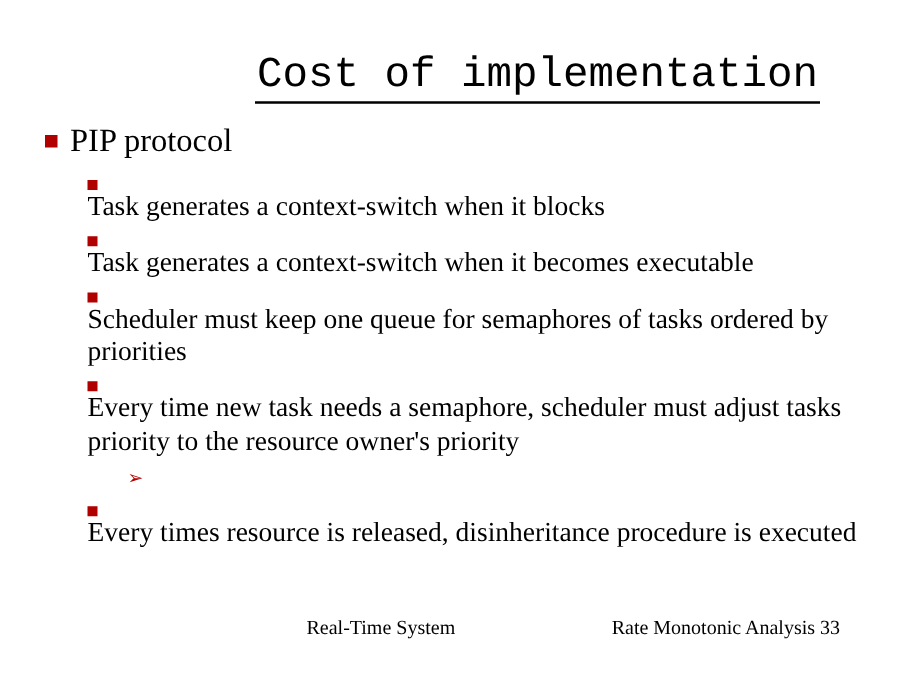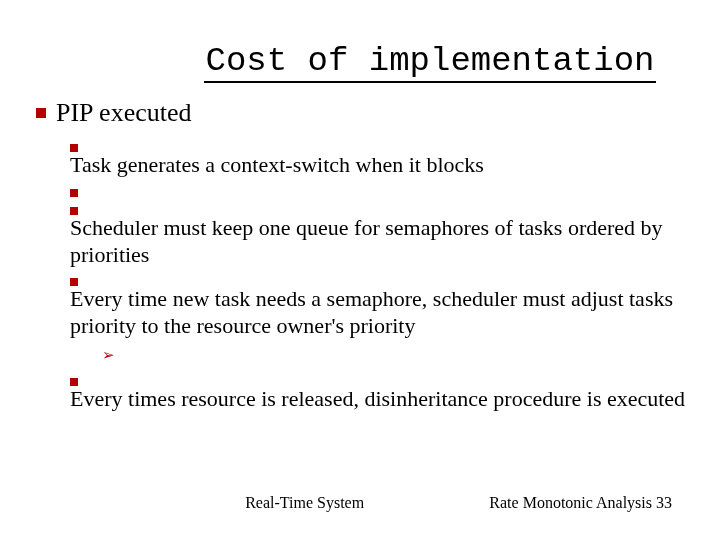--- a/index.html
+++ b/index.html
@@ -91,30 +91,31 @@
   </style>
 </head>
 <body>
 
 <div class="title">
   <span>Cost of implementation</span>
 </div>
 
 <div class="lvl1">
   <span class="bullet-sq"></span>
-  <span>PIP executed</span>
+  <span>PIP protocol</span>
 </div>
 
 <div class="lvl2">
   <span class="bullet-sq small"></span>
   <span>Task generates a context-switch when it blocks</span>
 </div>
 
 <div class="lvl2">
   <span class="bullet-sq small"></span>
+  <span>Task generates a context-switch when it becomes executable</span>
 </div>
 
 <div class="lvl2">
   <span class="bullet-sq small"></span>
   <span>Scheduler must keep one queue for semaphores of tasks ordered by priorities</span>
 </div>
 
 <div class="lvl2">
   <span class="bullet-sq small"></span>
   <span>Every time new task needs a semaphore, scheduler must adjust tasks priority to the resource owner's priority</span>

